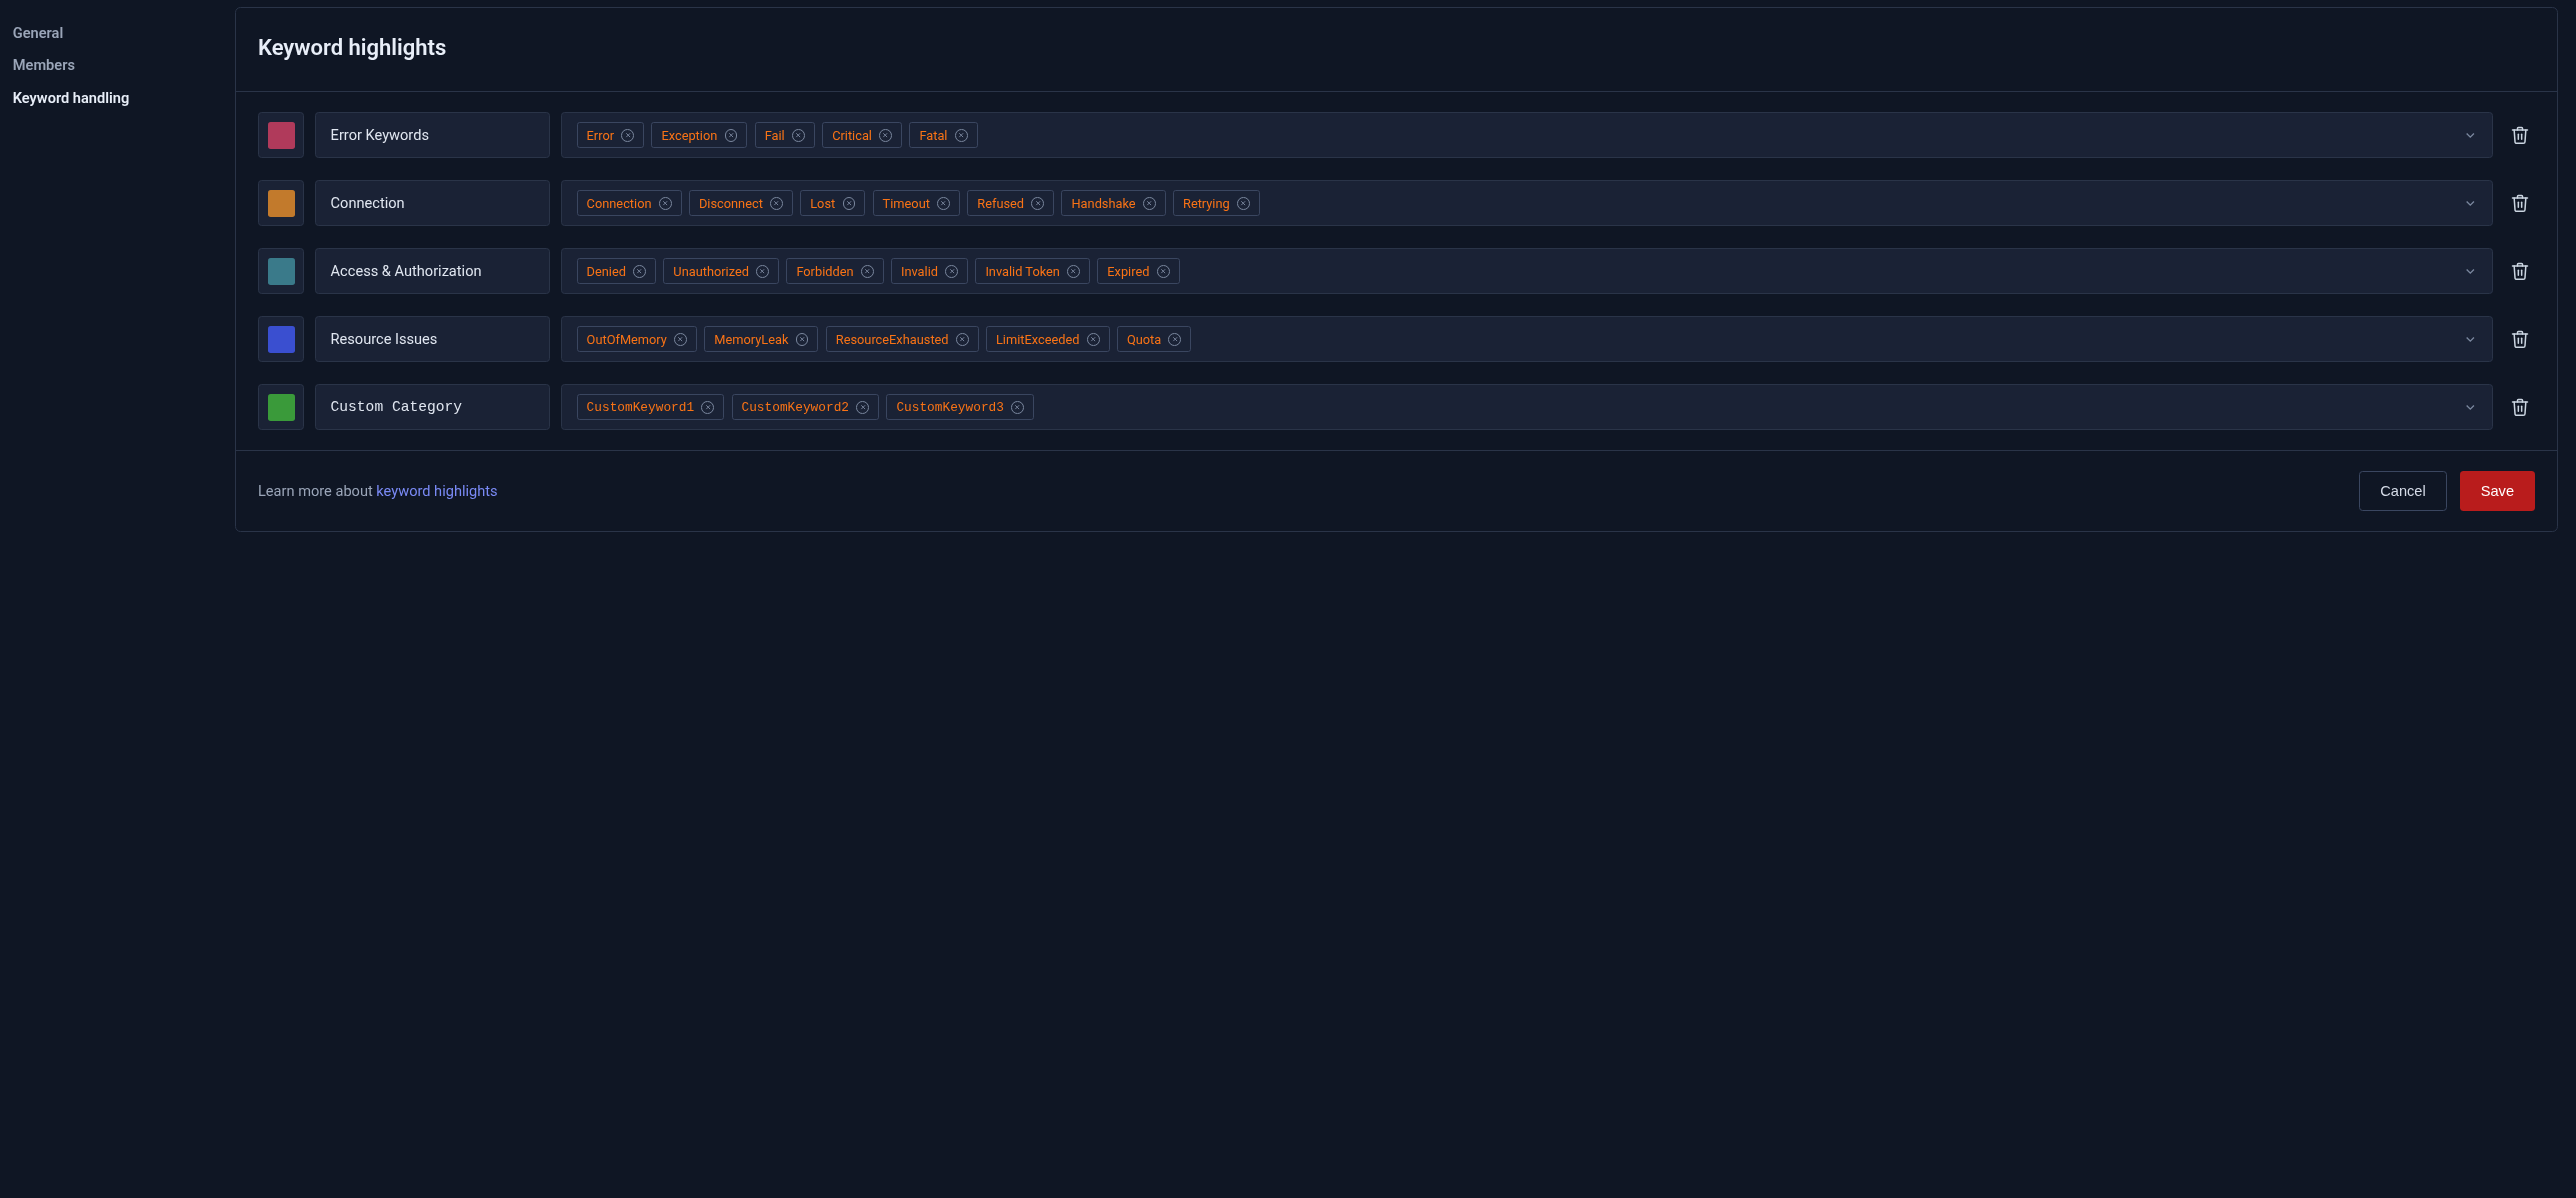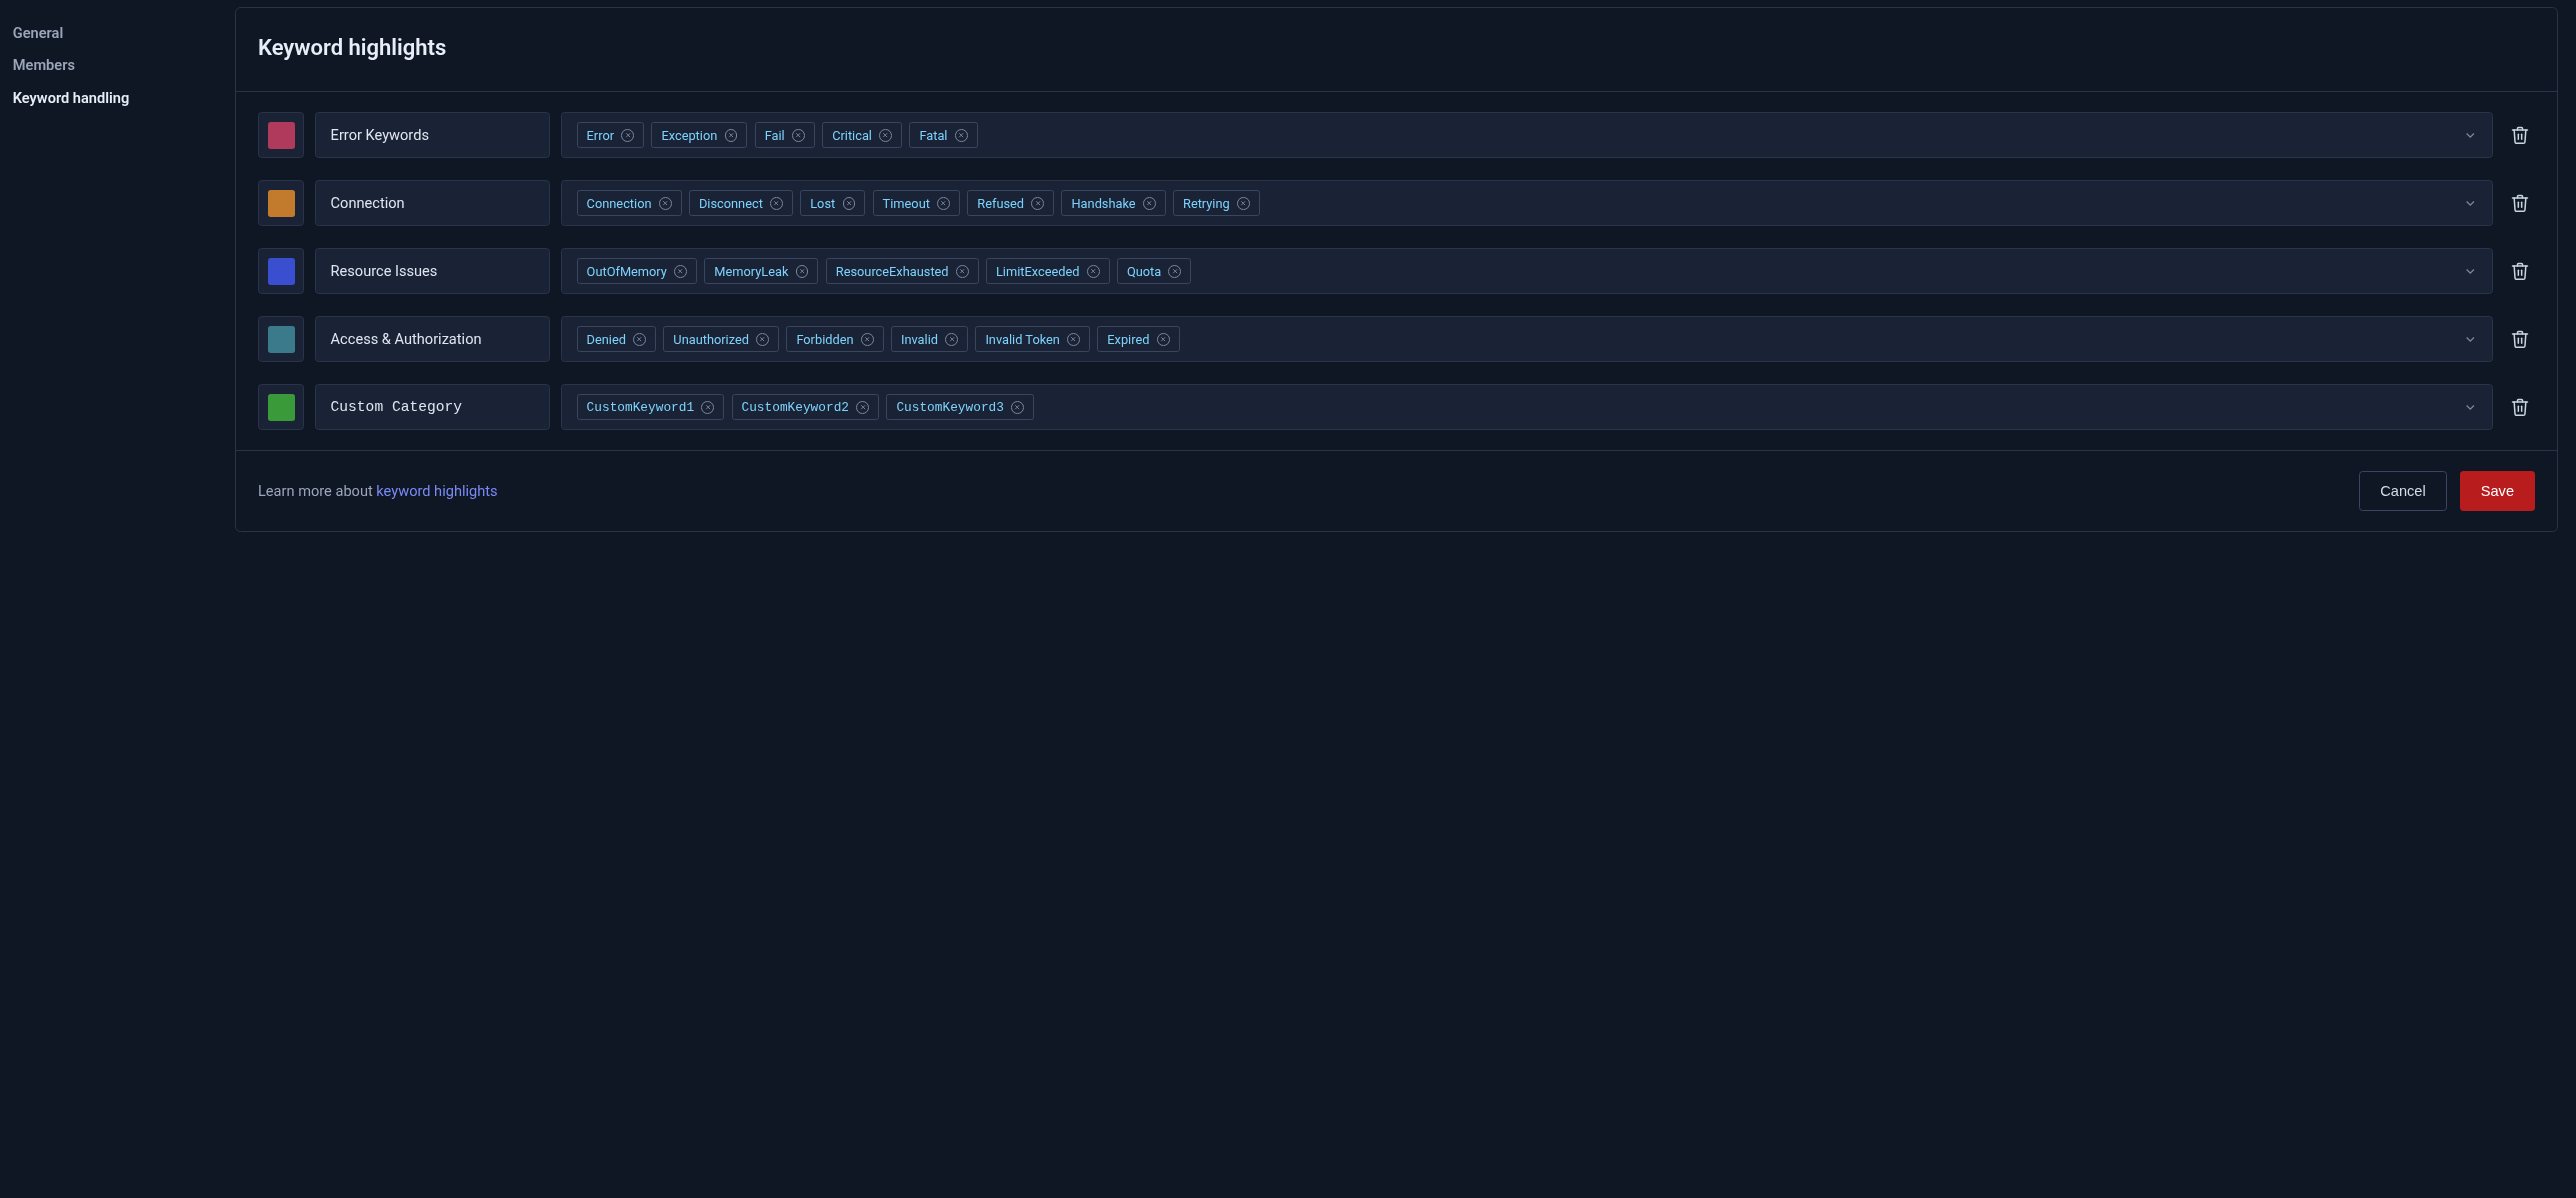--- a/index.html
+++ b/index.html
@@ -120,21 +120,21 @@
     padding: 8.2px 0;
   }
   .tag {
     display: inline-flex;
     align-items: center;
     gap: 7.3px;
     border: 0.9px solid #3a4660;
     border-radius: 2.7px;
     padding: 4.6px 9px;
     font-size: 12.8px;
-    color: #7dd3fc;
+    color: #f97316;
   }
   .tag-remove {
     width: 12.8px;
     height: 12.8px;
     border: 0.9px solid #7a879e;
     border-radius: 50%;
     position: relative;
     cursor: pointer;
     display: inline-flex;
     align-items: center;
@@ -379,63 +379,72 @@
               <polyline points="3 6 5 6 21 6"></polyline>
               <path d="M19 6l-1 14a2 2 0 0 1-2 2H8a2 2 0 0 1-2-2L5 6"></path>
               <path d="M10 11v6"></path>
               <path d="M14 11v6"></path>
               <path d="M9 6V4a1 1 0 0 1 1-1h4a1 1 0 0 1 1 1v2"></path>
             </svg>
           </div>
         </div>
         <div class="group-row">
           <div class="color-box">
-            <div class="swatch" style="background: rgb(58, 79, 208);"></div>
-          </div>
-          <div class="name-box">Resource Issues</div>
+            <div class="swatch" style="background: rgb(58, 122, 138);"></div>
+          </div>
+          <div class="name-box">Access &amp; Authorization</div>
           <div class="tags-box">
             <div class="tags-wrap">
               <span class="tag">
-                <span>OutOfMemory</span>
-                <span class="tag-remove">
-                  <svg viewBox="0 0 10 10" stroke="#7a879e" stroke-width="1.5">
-                    <line x1="2" y1="2" x2="8" y2="8"></line>
-                    <line x1="8" y1="2" x2="2" y2="8"></line>
-                  </svg>
-                </span>
-              </span>
-              <span class="tag">
-                <span>MemoryLeak</span>
-                <span class="tag-remove">
-                  <svg viewBox="0 0 10 10" stroke="#7a879e" stroke-width="1.5">
-                    <line x1="2" y1="2" x2="8" y2="8"></line>
-                    <line x1="8" y1="2" x2="2" y2="8"></line>
-                  </svg>
-                </span>
-              </span>
-              <span class="tag">
-                <span>ResourceExhausted</span>
-                <span class="tag-remove">
-                  <svg viewBox="0 0 10 10" stroke="#7a879e" stroke-width="1.5">
-                    <line x1="2" y1="2" x2="8" y2="8"></line>
-                    <line x1="8" y1="2" x2="2" y2="8"></line>
-                  </svg>
-                </span>
-              </span>
-              <span class="tag">
-                <span>LimitExceeded</span>
-                <span class="tag-remove">
-                  <svg viewBox="0 0 10 10" stroke="#7a879e" stroke-width="1.5">
-                    <line x1="2" y1="2" x2="8" y2="8"></line>
-                    <line x1="8" y1="2" x2="2" y2="8"></line>
-                  </svg>
-                </span>
-              </span>
-              <span class="tag">
-                <span>Quota</span>
+                <span>Denied</span>
+                <span class="tag-remove">
+                  <svg viewBox="0 0 10 10" stroke="#7a879e" stroke-width="1.5">
+                    <line x1="2" y1="2" x2="8" y2="8"></line>
+                    <line x1="8" y1="2" x2="2" y2="8"></line>
+                  </svg>
+                </span>
+              </span>
+              <span class="tag">
+                <span>Unauthorized</span>
+                <span class="tag-remove">
+                  <svg viewBox="0 0 10 10" stroke="#7a879e" stroke-width="1.5">
+                    <line x1="2" y1="2" x2="8" y2="8"></line>
+                    <line x1="8" y1="2" x2="2" y2="8"></line>
+                  </svg>
+                </span>
+              </span>
+              <span class="tag">
+                <span>Forbidden</span>
+                <span class="tag-remove">
+                  <svg viewBox="0 0 10 10" stroke="#7a879e" stroke-width="1.5">
+                    <line x1="2" y1="2" x2="8" y2="8"></line>
+                    <line x1="8" y1="2" x2="2" y2="8"></line>
+                  </svg>
+                </span>
+              </span>
+              <span class="tag">
+                <span>Invalid</span>
+                <span class="tag-remove">
+                  <svg viewBox="0 0 10 10" stroke="#7a879e" stroke-width="1.5">
+                    <line x1="2" y1="2" x2="8" y2="8"></line>
+                    <line x1="8" y1="2" x2="2" y2="8"></line>
+                  </svg>
+                </span>
+              </span>
+              <span class="tag">
+                <span>Invalid Token</span>
+                <span class="tag-remove">
+                  <svg viewBox="0 0 10 10" stroke="#7a879e" stroke-width="1.5">
+                    <line x1="2" y1="2" x2="8" y2="8"></line>
+                    <line x1="8" y1="2" x2="2" y2="8"></line>
+                  </svg>
+                </span>
+              </span>
+              <span class="tag">
+                <span>Expired</span>
                 <span class="tag-remove">
                   <svg viewBox="0 0 10 10" stroke="#7a879e" stroke-width="1.5">
                     <line x1="2" y1="2" x2="8" y2="8"></line>
                     <line x1="8" y1="2" x2="2" y2="8"></line>
                   </svg>
                 </span>
               </span>
             </div>
             <span class="chevron"><svg viewBox="0 0 16 16" fill="none" stroke="currentColor" stroke-width="1.5">
                 <polyline points="4,6 8,10 12,6"></polyline>
@@ -446,72 +455,63 @@
               <polyline points="3 6 5 6 21 6"></polyline>
               <path d="M19 6l-1 14a2 2 0 0 1-2 2H8a2 2 0 0 1-2-2L5 6"></path>
               <path d="M10 11v6"></path>
               <path d="M14 11v6"></path>
               <path d="M9 6V4a1 1 0 0 1 1-1h4a1 1 0 0 1 1 1v2"></path>
             </svg>
           </div>
         </div>
         <div class="group-row">
           <div class="color-box">
-            <div class="swatch" style="background: rgb(58, 122, 138);"></div>
-          </div>
-          <div class="name-box">Access &amp; Authorization</div>
+            <div class="swatch" style="background: rgb(58, 79, 208);"></div>
+          </div>
+          <div class="name-box">Resource Issues</div>
           <div class="tags-box">
             <div class="tags-wrap">
               <span class="tag">
-                <span>Denied</span>
-                <span class="tag-remove">
-                  <svg viewBox="0 0 10 10" stroke="#7a879e" stroke-width="1.5">
-                    <line x1="2" y1="2" x2="8" y2="8"></line>
-                    <line x1="8" y1="2" x2="2" y2="8"></line>
-                  </svg>
-                </span>
-              </span>
-              <span class="tag">
-                <span>Unauthorized</span>
-                <span class="tag-remove">
-                  <svg viewBox="0 0 10 10" stroke="#7a879e" stroke-width="1.5">
-                    <line x1="2" y1="2" x2="8" y2="8"></line>
-                    <line x1="8" y1="2" x2="2" y2="8"></line>
-                  </svg>
-                </span>
-              </span>
-              <span class="tag">
-                <span>Forbidden</span>
-                <span class="tag-remove">
-                  <svg viewBox="0 0 10 10" stroke="#7a879e" stroke-width="1.5">
-                    <line x1="2" y1="2" x2="8" y2="8"></line>
-                    <line x1="8" y1="2" x2="2" y2="8"></line>
-                  </svg>
-                </span>
-              </span>
-              <span class="tag">
-                <span>Invalid</span>
-                <span class="tag-remove">
-                  <svg viewBox="0 0 10 10" stroke="#7a879e" stroke-width="1.5">
-                    <line x1="2" y1="2" x2="8" y2="8"></line>
-                    <line x1="8" y1="2" x2="2" y2="8"></line>
-                  </svg>
-                </span>
-              </span>
-              <span class="tag">
-                <span>Invalid Token</span>
-                <span class="tag-remove">
-                  <svg viewBox="0 0 10 10" stroke="#7a879e" stroke-width="1.5">
-                    <line x1="2" y1="2" x2="8" y2="8"></line>
-                    <line x1="8" y1="2" x2="2" y2="8"></line>
-                  </svg>
-                </span>
-              </span>
-              <span class="tag">
-                <span>Expired</span>
+                <span>OutOfMemory</span>
+                <span class="tag-remove">
+                  <svg viewBox="0 0 10 10" stroke="#7a879e" stroke-width="1.5">
+                    <line x1="2" y1="2" x2="8" y2="8"></line>
+                    <line x1="8" y1="2" x2="2" y2="8"></line>
+                  </svg>
+                </span>
+              </span>
+              <span class="tag">
+                <span>MemoryLeak</span>
+                <span class="tag-remove">
+                  <svg viewBox="0 0 10 10" stroke="#7a879e" stroke-width="1.5">
+                    <line x1="2" y1="2" x2="8" y2="8"></line>
+                    <line x1="8" y1="2" x2="2" y2="8"></line>
+                  </svg>
+                </span>
+              </span>
+              <span class="tag">
+                <span>ResourceExhausted</span>
+                <span class="tag-remove">
+                  <svg viewBox="0 0 10 10" stroke="#7a879e" stroke-width="1.5">
+                    <line x1="2" y1="2" x2="8" y2="8"></line>
+                    <line x1="8" y1="2" x2="2" y2="8"></line>
+                  </svg>
+                </span>
+              </span>
+              <span class="tag">
+                <span>LimitExceeded</span>
+                <span class="tag-remove">
+                  <svg viewBox="0 0 10 10" stroke="#7a879e" stroke-width="1.5">
+                    <line x1="2" y1="2" x2="8" y2="8"></line>
+                    <line x1="8" y1="2" x2="2" y2="8"></line>
+                  </svg>
+                </span>
+              </span>
+              <span class="tag">
+                <span>Quota</span>
                 <span class="tag-remove">
                   <svg viewBox="0 0 10 10" stroke="#7a879e" stroke-width="1.5">
                     <line x1="2" y1="2" x2="8" y2="8"></line>
                     <line x1="8" y1="2" x2="2" y2="8"></line>
                   </svg>
                 </span>
               </span>
             </div>
             <span class="chevron"><svg viewBox="0 0 16 16" fill="none" stroke="currentColor" stroke-width="1.5">
                 <polyline points="4,6 8,10 12,6"></polyline>

